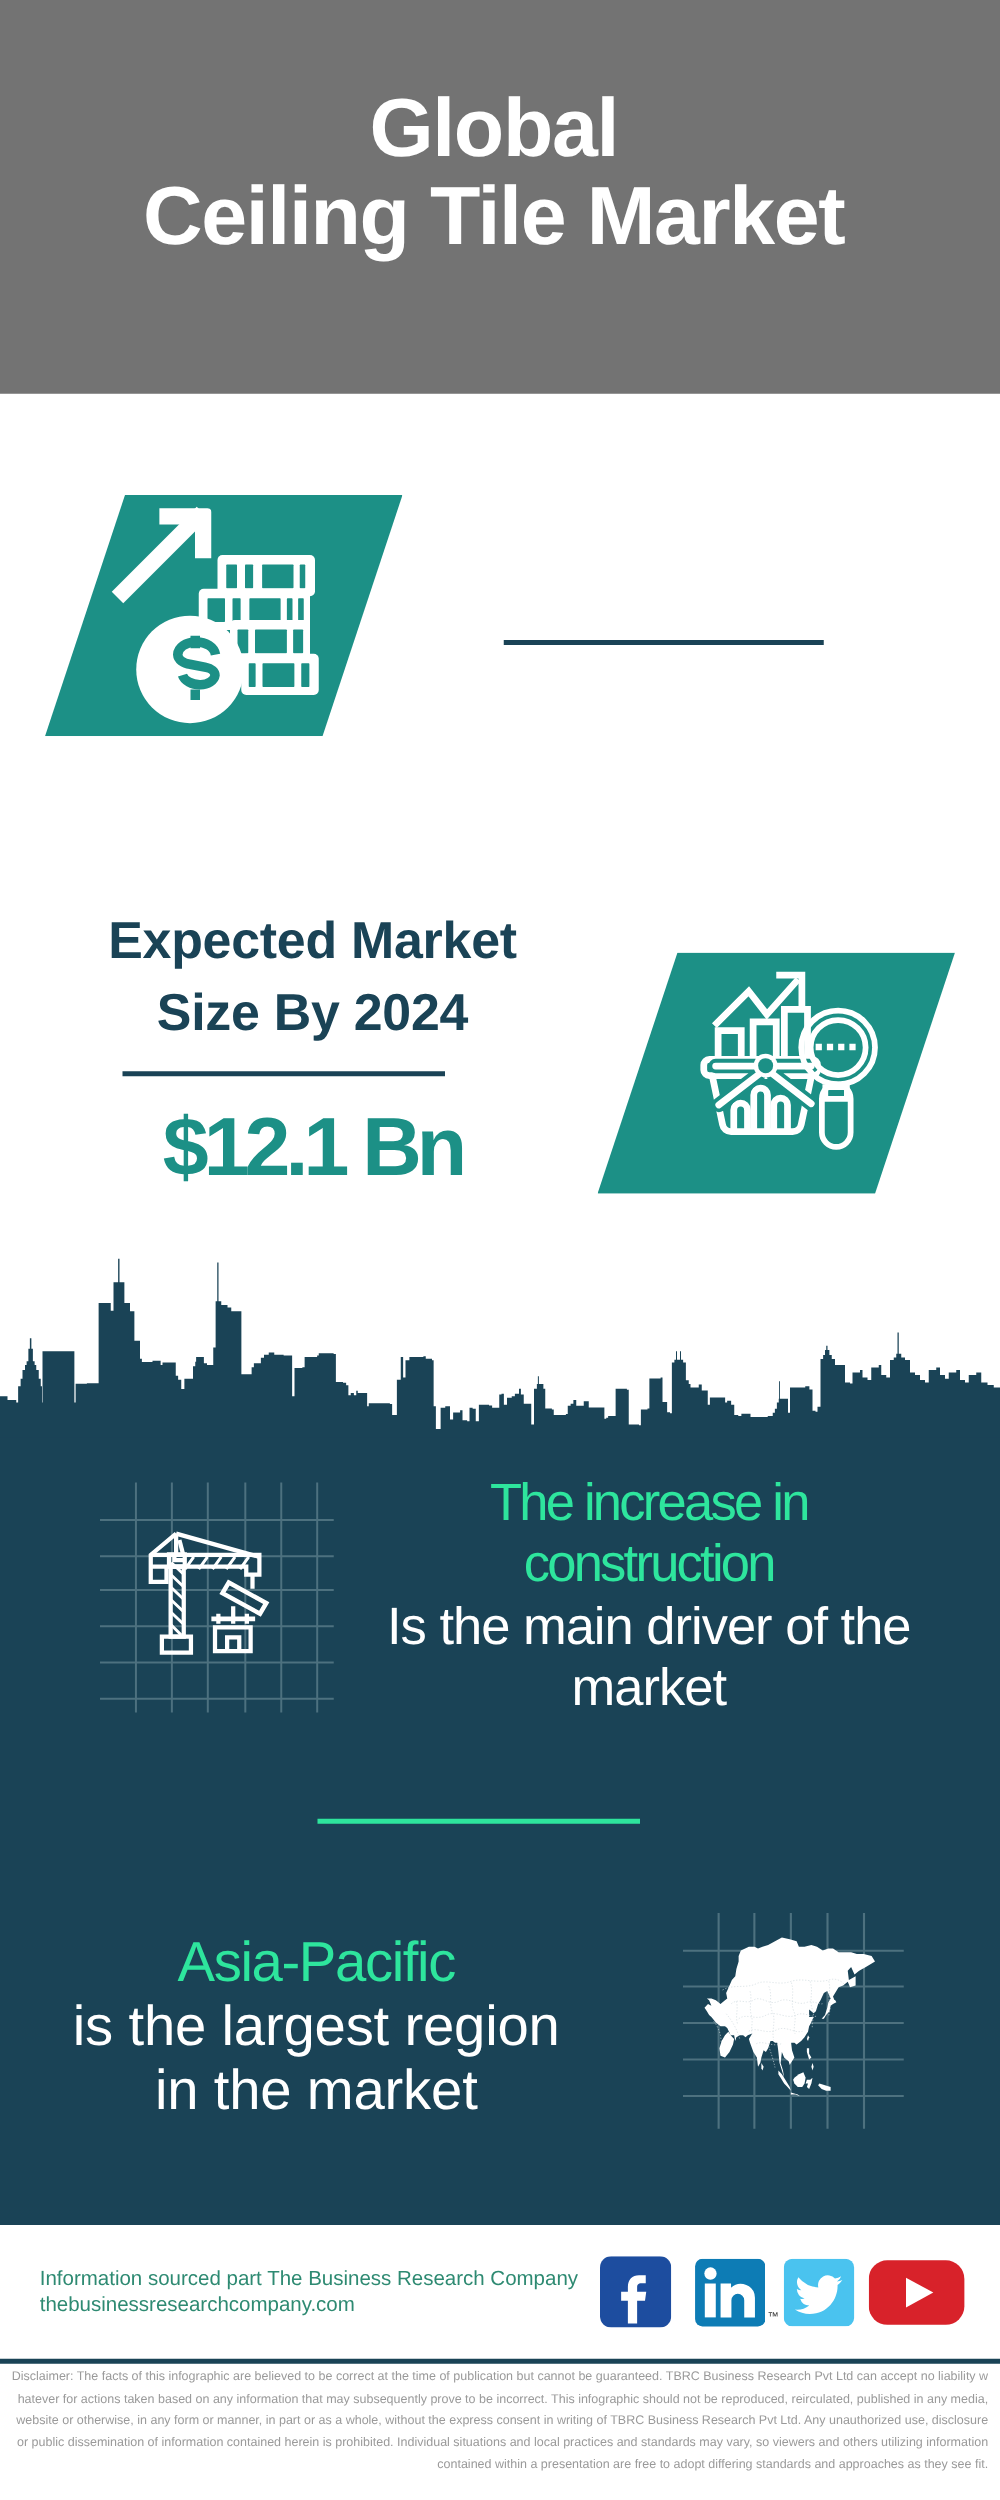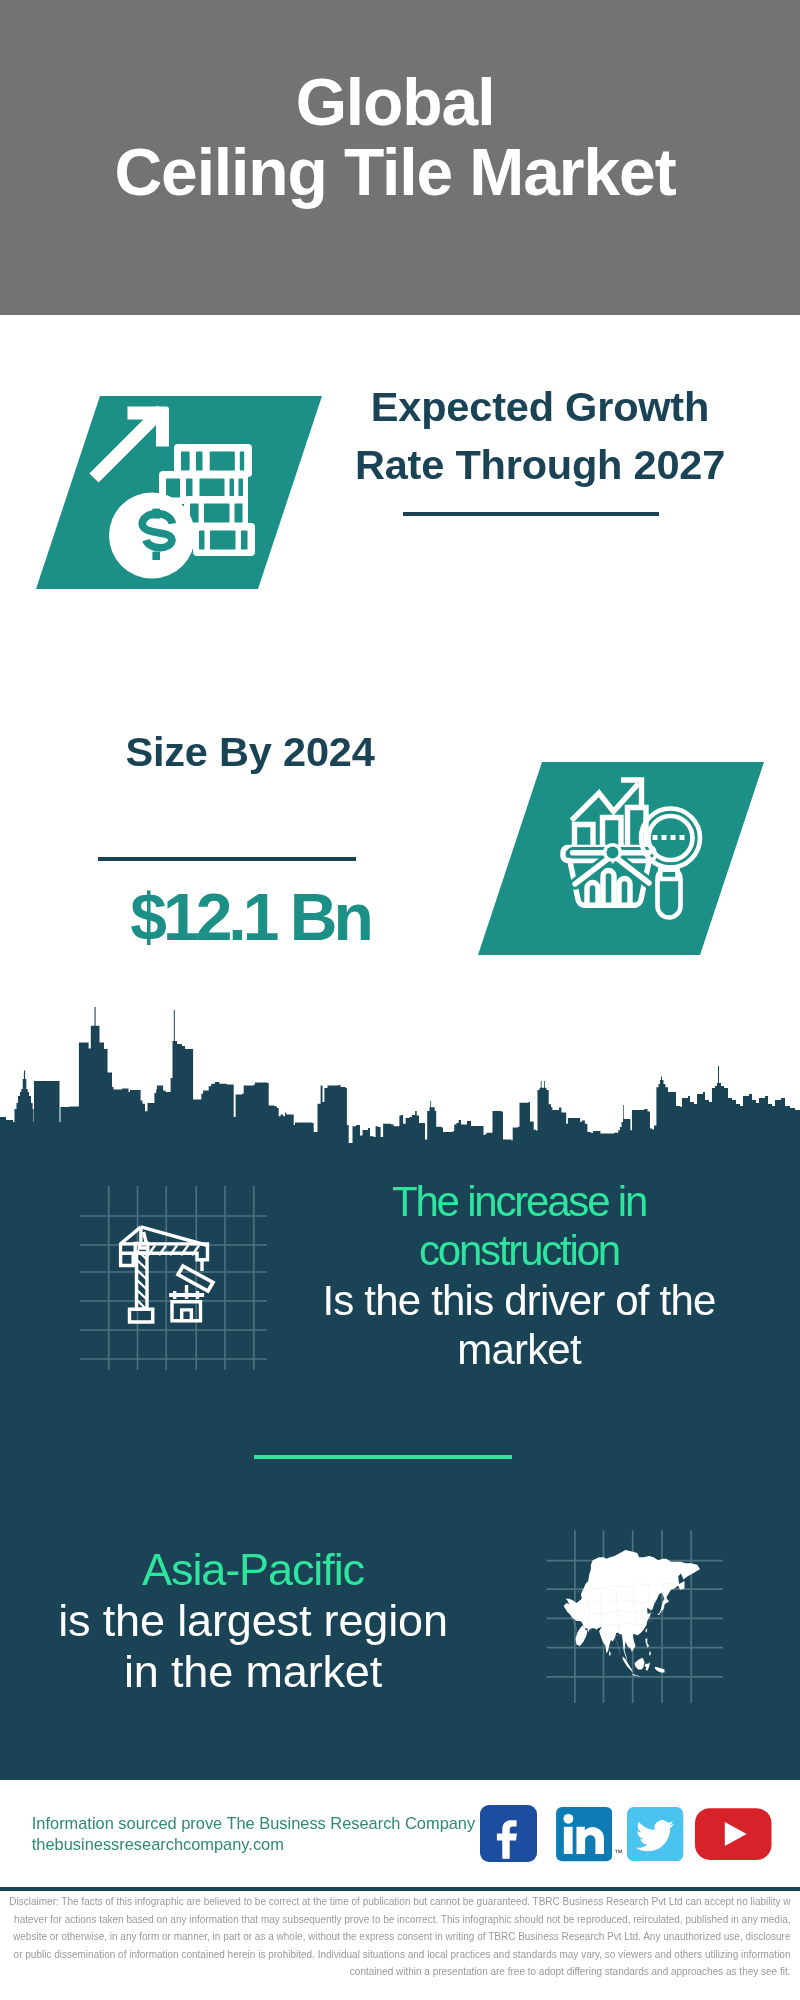--- a/index.html
+++ b/index.html
@@ -86,24 +86,20 @@
         </g>
     </g>
     <circle cx="72" cy="139.5" r="43" fill="#ffffff"></circle>
     <g>
       <rect x="72.4" y="112.6" width="7.6" height="10" fill="#1c9086"></rect>
       <rect x="72.4" y="155.6" width="7.6" height="8.4" fill="#1c9086"></rect>
       <path d="M92.4 127.7 a15.2 11.5 0 0 0 -15.9 -10.1 a14.3 10.3 0 0 0 -14.3 10.1 a11.3 8 0 0 0 9.8 7.7
                l12.8 2.5 a9.4 6.6 0 0 1 7.2 6.3 a11.6 8.2 0 0 1 -11.8 7.5 a14.3 9.6 0 0 1 -14.2 -7.6" fill="none" stroke="#1c9086" stroke-width="7.6" stroke-linecap="butt"></path>
     </g>
   </svg>
-  <div class="stat-label" style="left:330px;top:378px;width:420px;">
-    <div>Expected Growth</div>
-    <div>Rate Through 2027</div>
-  </div>
   <div class="stat-rule" style="left:402.5px;top:512px;width:256px;height:3.5px;"></div>
 
   <div class="para para2"></div>
   <svg width="150" height="150" viewBox="0 0 150 150" style="position:absolute;left:560px;top:772px;">
     <g fill="none" stroke="#ffffff" stroke-width="5.4" stroke-linecap="butt" stroke-linejoin="miter">
 
       <path d="M11.5 48.5 L39 21 L53.5 39.5 L78.5 11.5"></path>
       <path d="M61 8 h20.5 v26.5"></path>
 
       <path d="M14.5 52.5 h18.5 v24.5 h-18.5 z"></path>
@@ -130,20 +126,21 @@
     <g fill="none" stroke="#ffffff" stroke-width="5.4" stroke-linecap="butt" stroke-linejoin="miter">
 
       <circle cx="110.5" cy="66" r="29.5" stroke-width="4.6"></circle>
       <circle cx="110.5" cy="66" r="22" stroke-width="4.6"></circle>
       <path d="M100.25 97.75 h17.25 v9.25 h-17.25 z" stroke-width="4.6"></path>
       <path d="M109 107 m-11.5 0 a11.5 11.5 0 0 1 23 0 v27 a11.5 11.5 0 0 1 -23 0 z" stroke-width="4.6"></path>
       <path d="M92.5 65.5 h5 M101.5 65.5 h5 M110.5 65.5 h5 M119.5 65.5 h5" stroke-width="5.2"></path>
     </g>
   </svg>
   <div class="stat-label" style="left:40px;top:723px;width:420px;">
+    <div>Expected Market</div>
     <div>Size By 2024</div>
   </div>
   <div class="stat-rule" style="left:97.9px;top:857px;width:258px;height:3.5px;"></div>
   <div class="stat-value" style="left:40px;top:878px;width:420px;font-size:66px;line-height:78px;letter-spacing:-4px;">$12.1 Bn</div>
 
   <div class="lower"></div>
   <svg class="skyline" width="800" height="160" viewBox="0 1000 800 160" style="position:absolute;left:0;top:1000px;">
     <path d="M0 1150 L0 1117 L6 1117 L6 1120 L13 1120 L13 1122 L14.5 1122 L14.5 1109 L16.5 1109 L16.5 1103 L18 1103 L18 1096 L20 1096 L20 1092 L21.3 1092 L21.3 1089 L22.7 1089 L22.7 1079 L23.9 1079 L23.9 1070.5 L25.1 1070.5 L25.1 1079 L26.3 1079 L26.3 1089 L27.7 1089 L27.7 1092 L29 1092 L29 1096 L31 1096 L31 1103 L32.6 1103 L32.6 1109 L33.6 1109 L33.6 1122 L34 1122 L34 1081 L59.5 1081 L59.5 1122 L60.5 1122 L60.5 1107 L69.5 1107 L69.5 1106.5 L78.9 1106.5 L78.9 1042.4 L88.6 1042.4 L88.6 1048.5 L90.8 1048.5 L90.8 1025.7 L94.5 1025.7 L94.5 1007 L95.6 1007 L95.6 1025.7 L99.5 1025.7 L99.5 1042.4 L104 1042.4 L104 1049 L107.5 1049 L107.5 1072.5 L112 1072.5 L112 1087 L113.5 1087 L113.5 1089.5 L122 1089.5 L122 1088.5 L128.5 1088.5 L128.5 1092 L130 1092 L130 1090 L140.6 1090 L140.6 1100.6 L142.5 1100.6 L142.5 1103.7 L145 1103.7 L145 1111.2 L147.5 1111.2 L147.5 1103 L154.4 1103 L154.4 1093 L156.2 1093 L156.2 1089.4 L156.9 1089.4 L156.9 1085.6 L163.1 1085.6 L163.1 1090.6 L165.6 1090.6 L165.6 1091.9 L170.6 1091.9 L170.6 1078 L172.5 1078 L172.5 1041 L173.8 1041 L173.8 1010 L174.8 1010 L174.8 1041 L177 1041 L177 1044 L182 1044 L182 1046 L185 1046 L185 1049 L193.1 1049 L193.1 1099.4 L201.3 1099.4 L201.3 1093.7 L203.1 1093.7 L203.1 1090.6 L208.7 1090.6 L208.7 1086.2 L211.2 1086.2 L211.2 1083.7 L215 1083.7 L215 1081.9 L219.4 1081.9 L219.4 1083.7 L226.9 1083.7 L226.9 1084.4 L233.7 1084.4 L233.7 1116.9 L235.6 1116.9 L235.6 1094.4 L241.9 1094.4 L241.9 1093.7 L243.7 1093.7 L243.7 1085.6 L253.7 1085.6 L253.7 1084.4 L255 1084.4 L255 1082.5 L266.9 1082.5 L266.9 1083.1 L268.7 1083.1 L268.7 1105.6 L274.4 1105.6 L274.4 1106.2 L276.9 1106.2 L276.9 1108.1 L278.7 1108.1 L278.7 1116.2 L280.6 1116.2 L280.6 1114.4 L283.1 1114.4 L283.1 1116.2 L285 1116.2 L285 1112.5 L286.2 1112.5 L286.2 1114.4 L293.7 1114.4 L293.7 1125 L295 1125 L295 1122.5 L311.9 1122.5 L311.9 1123.1 L313.7 1123.1 L313.7 1131.9 L317.5 1131.9 L317.5 1103.7 L320.6 1103.7 L320.6 1085.6 L322.5 1085.6 L322.5 1101.9 L324.4 1101.9 L324.4 1088.1 L327.5 1088.1 L327.5 1085.6 L338.7 1085.6 L338.7 1085 L340.6 1085 L340.6 1086.9 L345.6 1086.9 L345.6 1088.1 L346.9 1088.1 L346.9 1125 L348.7 1125 L348.7 1143.1 L352.5 1143.1 L352.5 1126.2 L356.2 1126.2 L356.2 1125 L360 1125 L360 1135.6 L362.5 1135.6 L362.5 1130 L368.1 1130 L368.1 1128.1 L370 1128.1 L370 1136.2 L373.7 1136.2 L373.7 1136.9 L375.6 1136.9 L375.6 1126.2 L378.1 1126.2 L378.1 1126.9 L380.6 1126.9 L380.6 1136.9 L383.1 1136.9 L383.1 1123.7 L391.2 1123.7 L391.2 1124.4 L393.7 1124.4 L393.7 1126.2 L399.4 1126.2 L399.4 1115.6 L401.2 1115.6 L401.2 1115 L403.1 1115 L403.1 1123.7 L405.6 1123.7 L405.6 1118.1 L409.4 1118.1 L409.4 1116.9 L411.9 1116.9 L411.9 1115 L415.2 1115 L415.2 1111 L416.7 1111 L416.7 1115.5 L419 1115.5 L419 1123 L425 1123 L425 1139.5 L427.2 1139.5 L427.2 1111 L429.5 1111 L429.5 1107.2 L430.3 1107.2 L430.3 1101 L431.1 1101 L431.1 1107.2 L434.7 1107.2 L434.7 1111 L436.2 1111 L436.2 1126.7 L441.5 1126.7 L441.5 1127.5 L443 1127.5 L443 1132 L452.7 1132 L452.7 1131.2 L454.2 1131.2 L454.2 1124.5 L456.5 1124.5 L456.5 1123 L458.7 1123 L458.7 1120 L461 1120 L461 1124.5 L467 1124.5 L467 1121 L471 1121 L471 1126 L483.5 1126 L483.5 1135 L485 1135 L485 1134.2 L486.5 1134.2 L486.5 1132.7 L492.5 1132.7 L492.5 1111 L501.5 1111 L501.5 1111.7 L503 1111.7 L503 1139.5 L511.2 1139.5 L511.2 1140.2 L512.7 1140.2 L512.7 1127.5 L518 1127.5 L518 1126.7 L519.5 1126.7 L519.5 1102.7 L528.5 1102.7 L528.5 1102 L530 1102 L530 1121.5 L533.7 1121.5 L533.7 1129.7 L536 1129.7 L536 1130.5 L537.5 1130.5 L537.5 1090 L539.5 1090 L539.5 1087.7 L540.8 1087.7 L540.8 1081 L541.6 1081 L541.6 1087.7 L544 1087.7 L544 1081 L544.8 1081 L544.8 1087.7 L546.5 1087.7 L546.5 1090 L548.7 1090 L548.7 1104.2 L551 1104.2 L551 1107.2 L552.4 1107.2 L552.4 1110 L559 1110 L559 1107.5 L561.4 1107.5 L561.4 1112.4 L566.2 1112.4 L566.2 1123.7 L567.9 1123.7 L567.9 1118 L574.4 1118 L574.4 1118 L580.1 1118 L580.1 1122 L581.7 1122 L581.7 1120.5 L584.9 1120.5 L584.9 1123.7 L587.4 1123.7 L587.4 1131.9 L590.6 1131.9 L590.6 1132.7 L593.1 1132.7 L593.1 1131 L600.4 1131 L600.4 1133.5 L614.2 1133.5 L614.2 1132.7 L618.2 1132.7 L618.2 1130.2 L619.9 1130.2 L619.9 1127 L621.5 1127 L621.5 1122 L623 1122 L623 1118.9 L623.2 1118.9 L623.2 1105 L623.9 1105 L623.9 1118.9 L628.8 1118.9 L628.8 1119 L630.4 1119 L630.4 1130.2 L632 1130.2 L632 1110 L644.2 1110 L644.2 1109 L647.5 1109 L647.5 1111.6 L650 1111.6 L650 1128.6 L652.4 1128.6 L652.4 1129.4 L654 1129.4 L654 1125.4 L656.4 1125.4 L656.4 1087.2 L658.5 1087.2 L658.5 1084 L660 1084 L660 1080 L661 1080 L661 1076.6 L662 1076.6 L662 1080 L663.5 1080 L663.5 1084 L665.4 1084 L665.4 1087.2 L668 1087.2 L668 1092 L671 1092 L671 1092 L676 1092 L676 1105.9 L680 1105.9 L680 1106.7 L682 1106.7 L682 1098 L688 1098 L688 1096 L690 1096 L690 1102 L694 1102 L694 1104 L697 1104 L697 1094 L703 1094 L703 1092 L705 1092 L705 1100 L709 1100 L709 1102 L712 1102 L712 1088 L715 1088 L715 1086 L717 1086 L717 1083 L718 1083 L718 1066 L719 1066 L719 1083 L721 1083 L721 1086 L724 1086 L724 1088 L728 1088 L728 1098 L732 1098 L732 1100 L736 1100 L736 1104 L740 1104 L740 1106 L743 1106 L743 1096 L749 1096 L749 1094 L752 1094 L752 1100 L756 1100 L756 1103 L759 1103 L759 1098 L765 1098 L765 1096 L768 1096 L768 1104 L772 1104 L772 1106 L775 1106 L775 1100 L781 1100 L781 1098 L785 1098 L785 1106 L790 1106 L790 1108 L795 1108 L795 1110 L800 1110 L800 1112 L800 1112 L800 1150 Z" fill="#1a4356"></path>
   </svg>
 
@@ -185,21 +182,21 @@
       <path d="M62 80 L72.5 90 M62 90 L72.5 100 M62 100 L72.5 110 M62 110 L72.5 120 M62 120 L72.5 130 M62 130 L70 138"></path>
       <path d="M80 75.5 L73 85.25 M91 75.5 L84 85.25 M102 75.5 L95 85.25 M113 75.5 L106 85.25 M124 75.5 L117 85.25"></path>
     </g>
     <g fill="none" stroke="#ffffff" stroke-width="3.6" stroke-linejoin="miter">
       <path d="M108 96 L138 112.5 L133 121 L103 104.5 Z"></path>
     </g>
   </svg>
   <div class="blurb" style="left:279px;top:1176.5px;width:480px;">
     <div class="hl">The increase in</div>
     <div class="hl">construction</div>
-    <div>Is the this driver of the</div>
+    <div>Is the main driver of the</div>
     <div>market</div>
   </div>
   <div class="divider" style="left:253.8px;top:1455px;width:258px;"></div>
 
   <svg width="190" height="180" viewBox="0 0 190 180" style="position:absolute;left:545px;top:1525px;">
     <g stroke="#4d717f" stroke-width="1.7" fill="none">
       <path d="M1.4 35.6 H178 M1.4 64.2 H178 M1.4 93.4 H178 M1.4 122.6 H178 M1.4 151.8 H178"></path>
       <path d="M29.9 5.3 V178 M58.5 5.3 V178 M87.7 5.3 V178 M117 5.3 V178 M146.2 5.3 V178"></path>
     </g>
     <g>
@@ -234,21 +231,21 @@
     </g>
   </svg>
   <div class="blurb" style="left:20px;top:1544px;width:466px;line-height:51.2px;font-size:45px;letter-spacing:-0.15px;" id="region-blurb">
     <div class="hl">Asia-Pacific</div>
     <div>is the largest region</div>
     <div>in the market</div>
   </div>
 
   <div class="footer"></div>
   <div class="footer-src">
-    <div>Information sourced prove The Business Research Company</div>
+    <div>Information sourced part The Business Research Company</div>
     <div>thebusinessresearchcompany.com</div>
   </div>
 
   <svg class="social" style="left:480px;top:1805px;width:57px;height:57px;" viewBox="0 0 57 57">
     <rect x="0" y="0" width="57" height="57" rx="9" fill="#1d4d9f"></rect>
     <path d="M36.6 15.2 h-5.4 c-5.4 0 -8.9 3.6 -8.9 9.1 v4.1 h-5.4 v7.2 h5.4 v18.2 h7.4 v-18.2 h6.3 l1 -7.2 h-7.3 v-3.4
              c0 -2.1 0.6 -3.5 3.6 -3.5 h3.3 z" fill="#ffffff"></path>
   </svg>
   <svg class="social" style="left:555.6px;top:1807px;width:56.3px;height:55.2px;" viewBox="0 0 57 56">
     <rect x="0" y="0" width="57" height="55" rx="6" fill="#0d7cb5"></rect>

